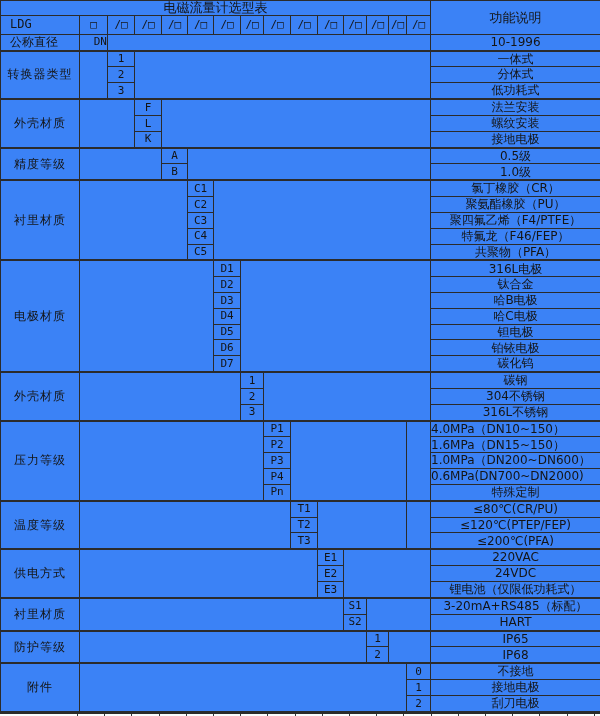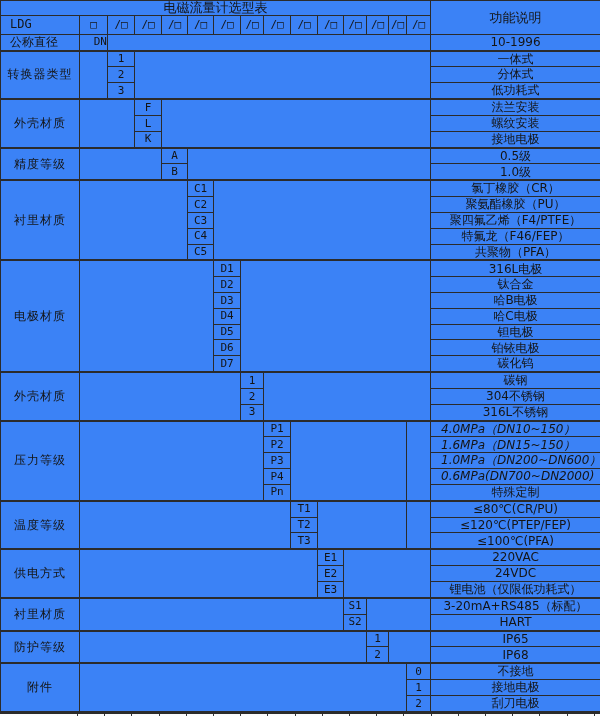--- a/index.html
+++ b/index.html
@@ -14,21 +14,21 @@
   td {
     border:1px solid #2b2b2b; padding:0; font-size:12px; line-height:1.05;
     text-align:center; vertical-align:middle; white-space:nowrap; overflow:hidden;
   }
   td.title { font-size:13px; }
   td.cat  { font-size:12px; letter-spacing:1px;text-align:center; }
   td.catleft { text-align:left; padding-left:9px; letter-spacing:0; }
   td.code { font-size:11px; font-family:"DejaVu Sans Mono", monospace; }
   td.model { text-align:left; padding-left:9px; font-family:"DejaVu Sans Mono", monospace; font-size:12px; }
   td.dn { text-align:right; padding-left:2px; }
-  td.desc.left { text-align:left; padding-left:10px;font-style:italic; }
+  td.desc.left { text-align:left; padding-left:0; }
   td.sec { border-top:2px solid #2b2b2b; }
   tr.hrow1 { height:14px; }
   tr.hrow2 { height:19px;margin-left:48px; }
   .bottom-strip {
     position:absolute; left:0; top:712px; width:600px; height:4px;
     background:#fdfdfd; border-top:2px solid #2b2b2b;
   }
   .bottom-strip .tick { position:absolute; top:0; width:1px; height:4px; background:#3a3a3a; }
 </style>
 </head>
@@ -223,21 +223,21 @@
           <td class="sec" rowspan="3" colspan="4"></td>
           <td class="sec" rowspan="3"></td>
           <td class="desc center sec">≤80℃(CR/PU)</td>
         </tr>
         <tr>
           <td class="code">T2</td>
           <td class="desc center">≤120℃(PTEP/FEP)</td>
         </tr>
         <tr>
           <td class="code">T3</td>
-          <td class="desc center">≤100℃(PFA)</td>
+          <td class="desc center">≤200℃(PFA)</td>
         </tr>
         <tr>
           <td class="cat sec" rowspan="3">供电方式</td>
           <td class="sec" rowspan="3" colspan="9"></td>
           <td class="code sec">E1</td>
           <td class="sec" rowspan="3" colspan="4"></td>
           <td class="desc center sec">220VAC</td>
         </tr>
         <tr>
           <td class="code">E2</td>

